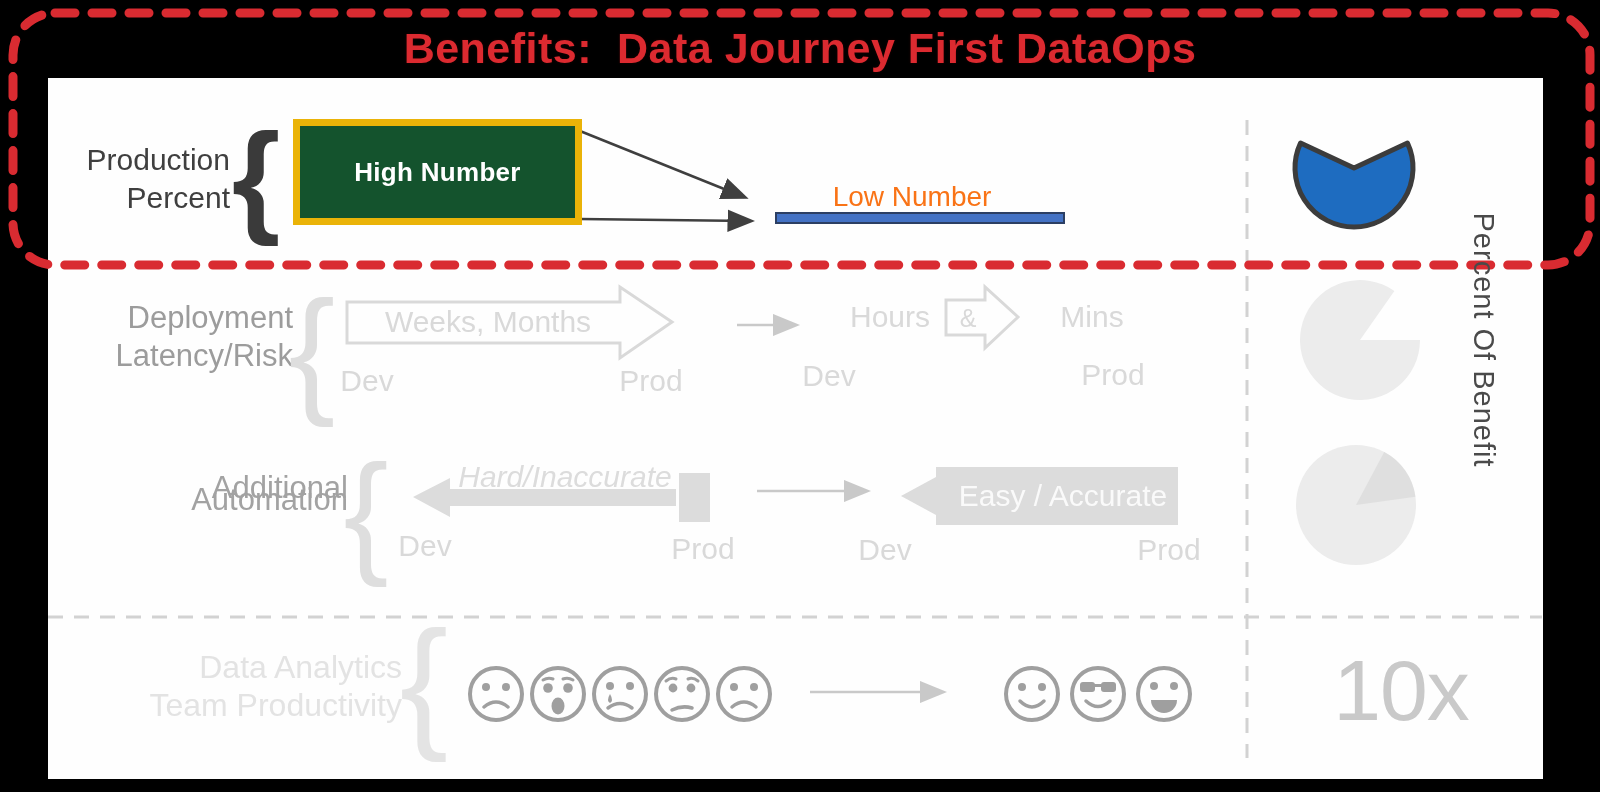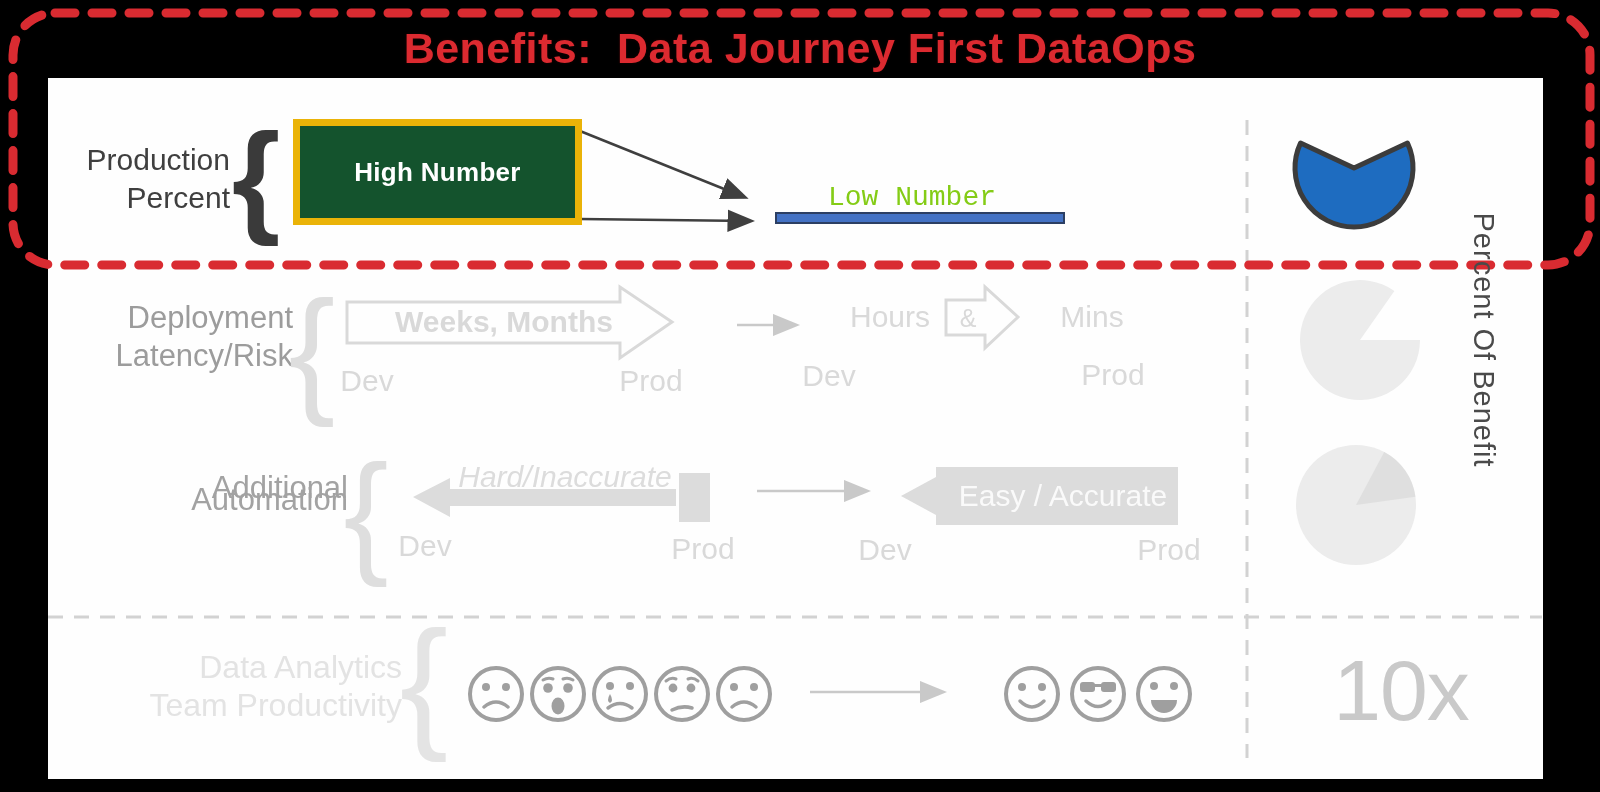--- a/index.html
+++ b/index.html
@@ -140,26 +140,26 @@
 
     <rect x="13" y="13" width="1577" height="252" rx="42" fill="none" stroke="#d92b31" stroke-width="9" stroke-dasharray="20 17" stroke-linecap="round"></rect>
   </svg>
 
   <div class="tr lbl1" style="left:230px;top:160px;">Production</div>
   <div class="tr lbl1" style="left:230px;top:198px;">Percent</div>
   <div class="t brace" style="left:256px;top:176px;font-size:125px;font-weight:bold;color:#3a3a3a;">{</div>
   <div id="high-box">
     <span class="boxtext">High Number</span>
   </div>
-  <div class="t" style="left:912px;top:197px;font-size:28px;color:#84cc16;font-family:Liberation Mono, monospace;">Low Number</div>
+  <div class="t" style="left:912px;top:197px;font-size:28px;color:#f97316;">Low Number</div>
 
   <div class="tr lblg2" style="left:293px;top:356px;">Latency/Risk</div>
   <div class="tr lblg2" style="left:293px;top:318px;">Deployment</div>
   <div class="t brace" style="left:312px;top:350px;font-size:140px;color:#dedede;">{</div>
-  <div class="t faded" style="left:504px;top:322px;font-weight:bold;">Weeks, Months</div>
+  <div class="t faded" style="left:488px;top:322px;">Weeks, Months</div>
   <div class="t faded" style="left:367px;top:381px;">Dev</div>
   <div class="t faded" style="left:651px;top:381px;">Prod</div>
   <div class="t faded" style="left:890px;top:317px;">Hours</div>
   <div class="t faded-sm" style="left:968px;top:318px;">&amp;</div>
   <div class="t faded" style="left:1060px;top:317px;margin-left:32px;">Mins</div>
   <div class="t faded" style="left:829px;top:376px;">Dev</div>
   <div class="t faded" style="left:1113px;top:375px;">Prod</div>
 
   <div class="tr lblg3" style="left:348px;top:488px;">Additional</div>
   <div class="tr lblg3" style="left:348px;top:500px;">Automation</div>

